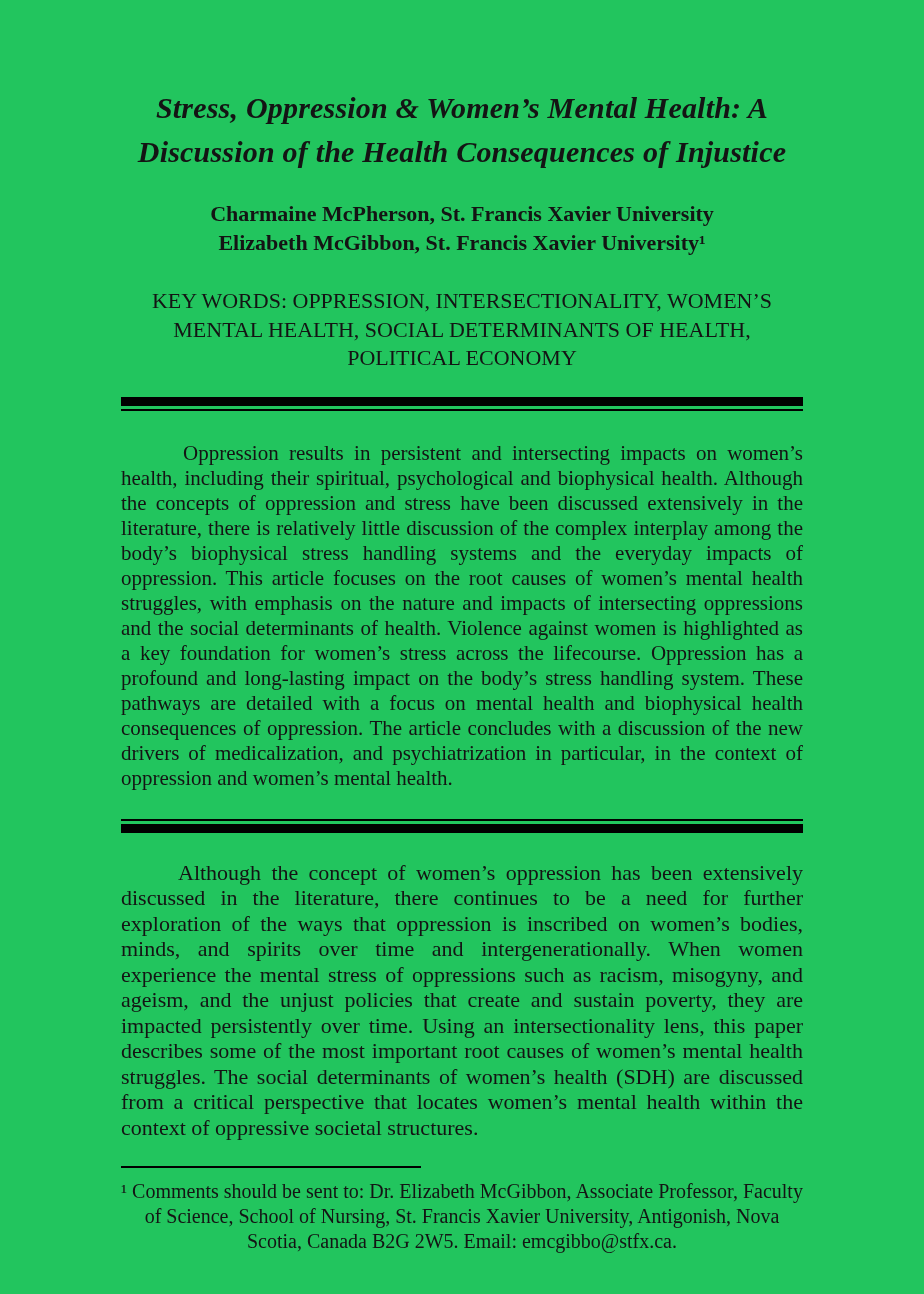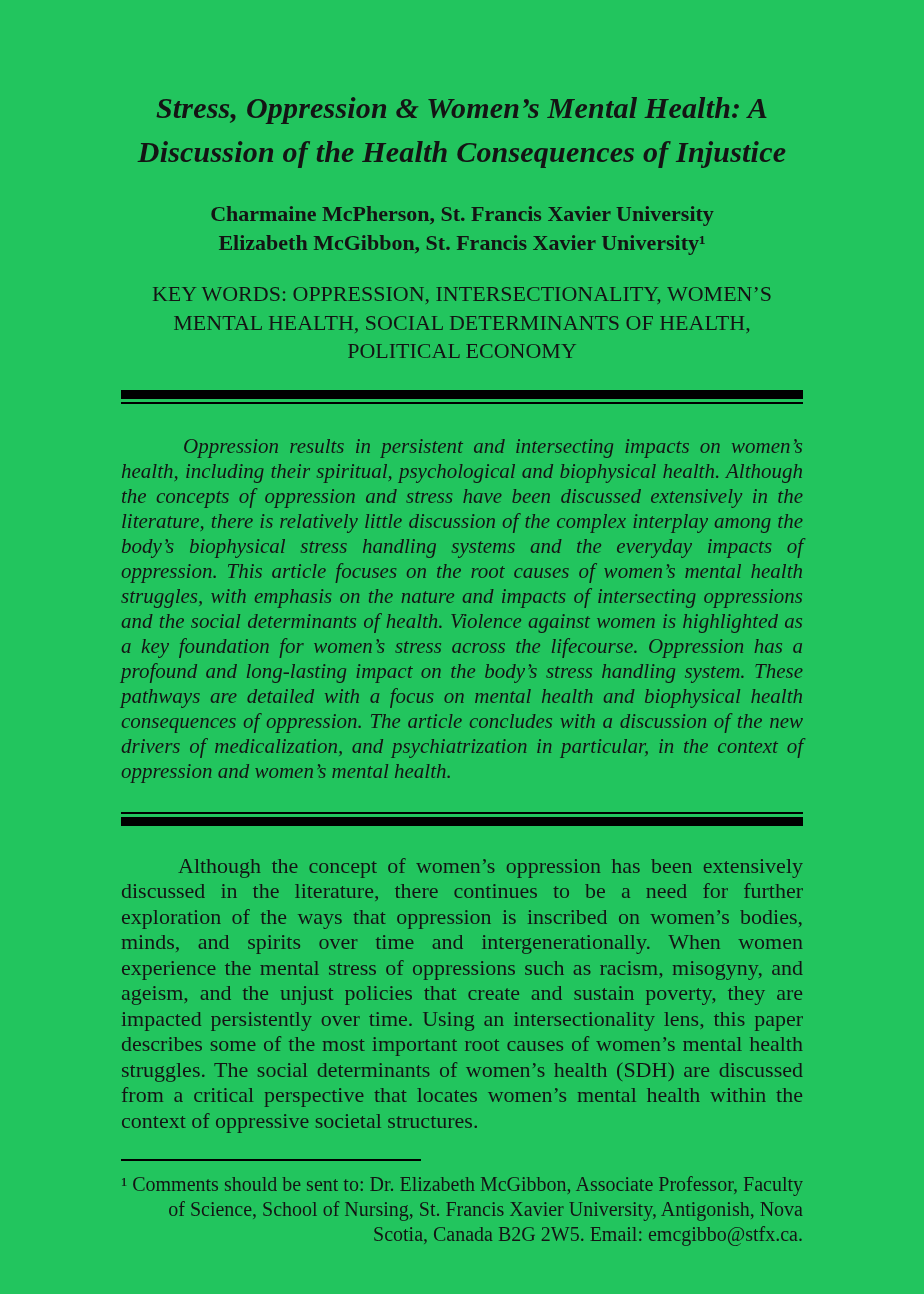--- a/index.html
+++ b/index.html
@@ -31,34 +31,33 @@
     letter-spacing: 0.2px;
   }
   .authors {
     margin-top: 26px;
     text-align: center;
     font-weight: bold;
     font-size: 22px;
     line-height: 1.32;
   }
   .keywords {
-    margin-top: 23px;
+    margin-top: 30px;
     text-align: center;
     font-size: 22px;
     line-height: 1.3;
   }
   .rule-top { margin-top: 24px; }
   .rule-bottom { margin-top: 28px; }
   .rule .thick { height: 9px; background: #000; }
   .rule .thin  { height: 2px; background: #000; }
   .rule-top .thick { margin-bottom: 3px; }
   .rule-bottom .thin { margin-bottom: 3px; }
   .abstract {
     margin: 30px 0 12px 0;
-    font-style: italic;
     font-size: 21px;
     line-height: 25px;
     text-align: justify;
     text-indent: 62px;
   }
   .body-text {
     margin: 27px 0 0 0;
     font-size: 22px;
     line-height: 25.5px;
     text-align: justify;
@@ -67,21 +66,21 @@
   .footnote-rule {
     margin-top: 26px;
     width: 300px;
     height: 2px;
     background: #000;
   }
   .footnote {
     margin: 11px 0 0 0;
     font-size: 20px;
     line-height: 25px;
-    text-align: right;
+    text-align: center;
   }
 </style>
 </head>
 <body>
 
 <div class="page">
   <div class="content">
 
     <h1 class="title">Stress, Oppression &amp; Women’s Mental Health: A Discussion of the Health Consequences of Injustice</h1>
 

